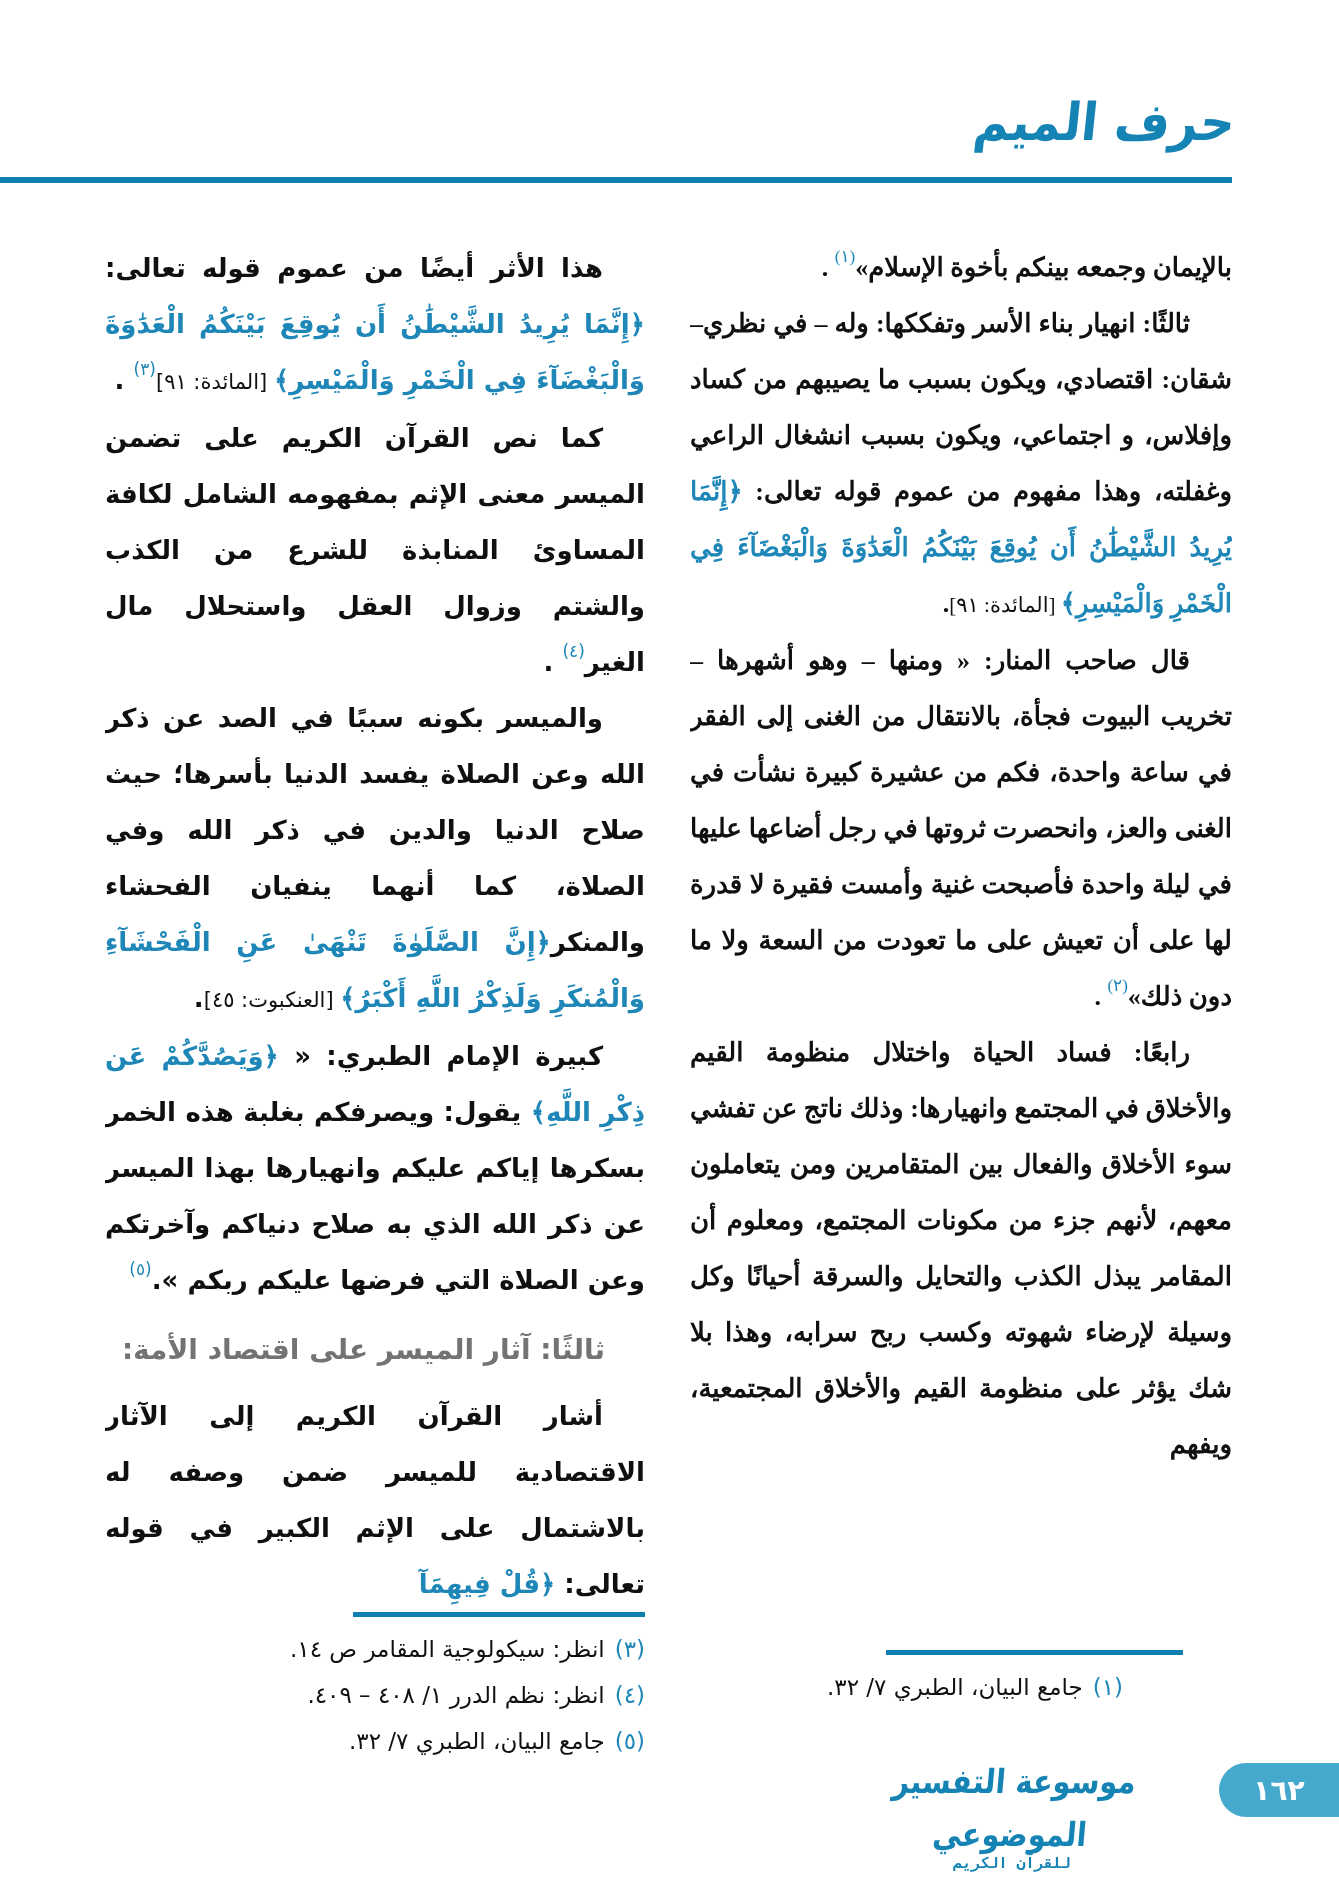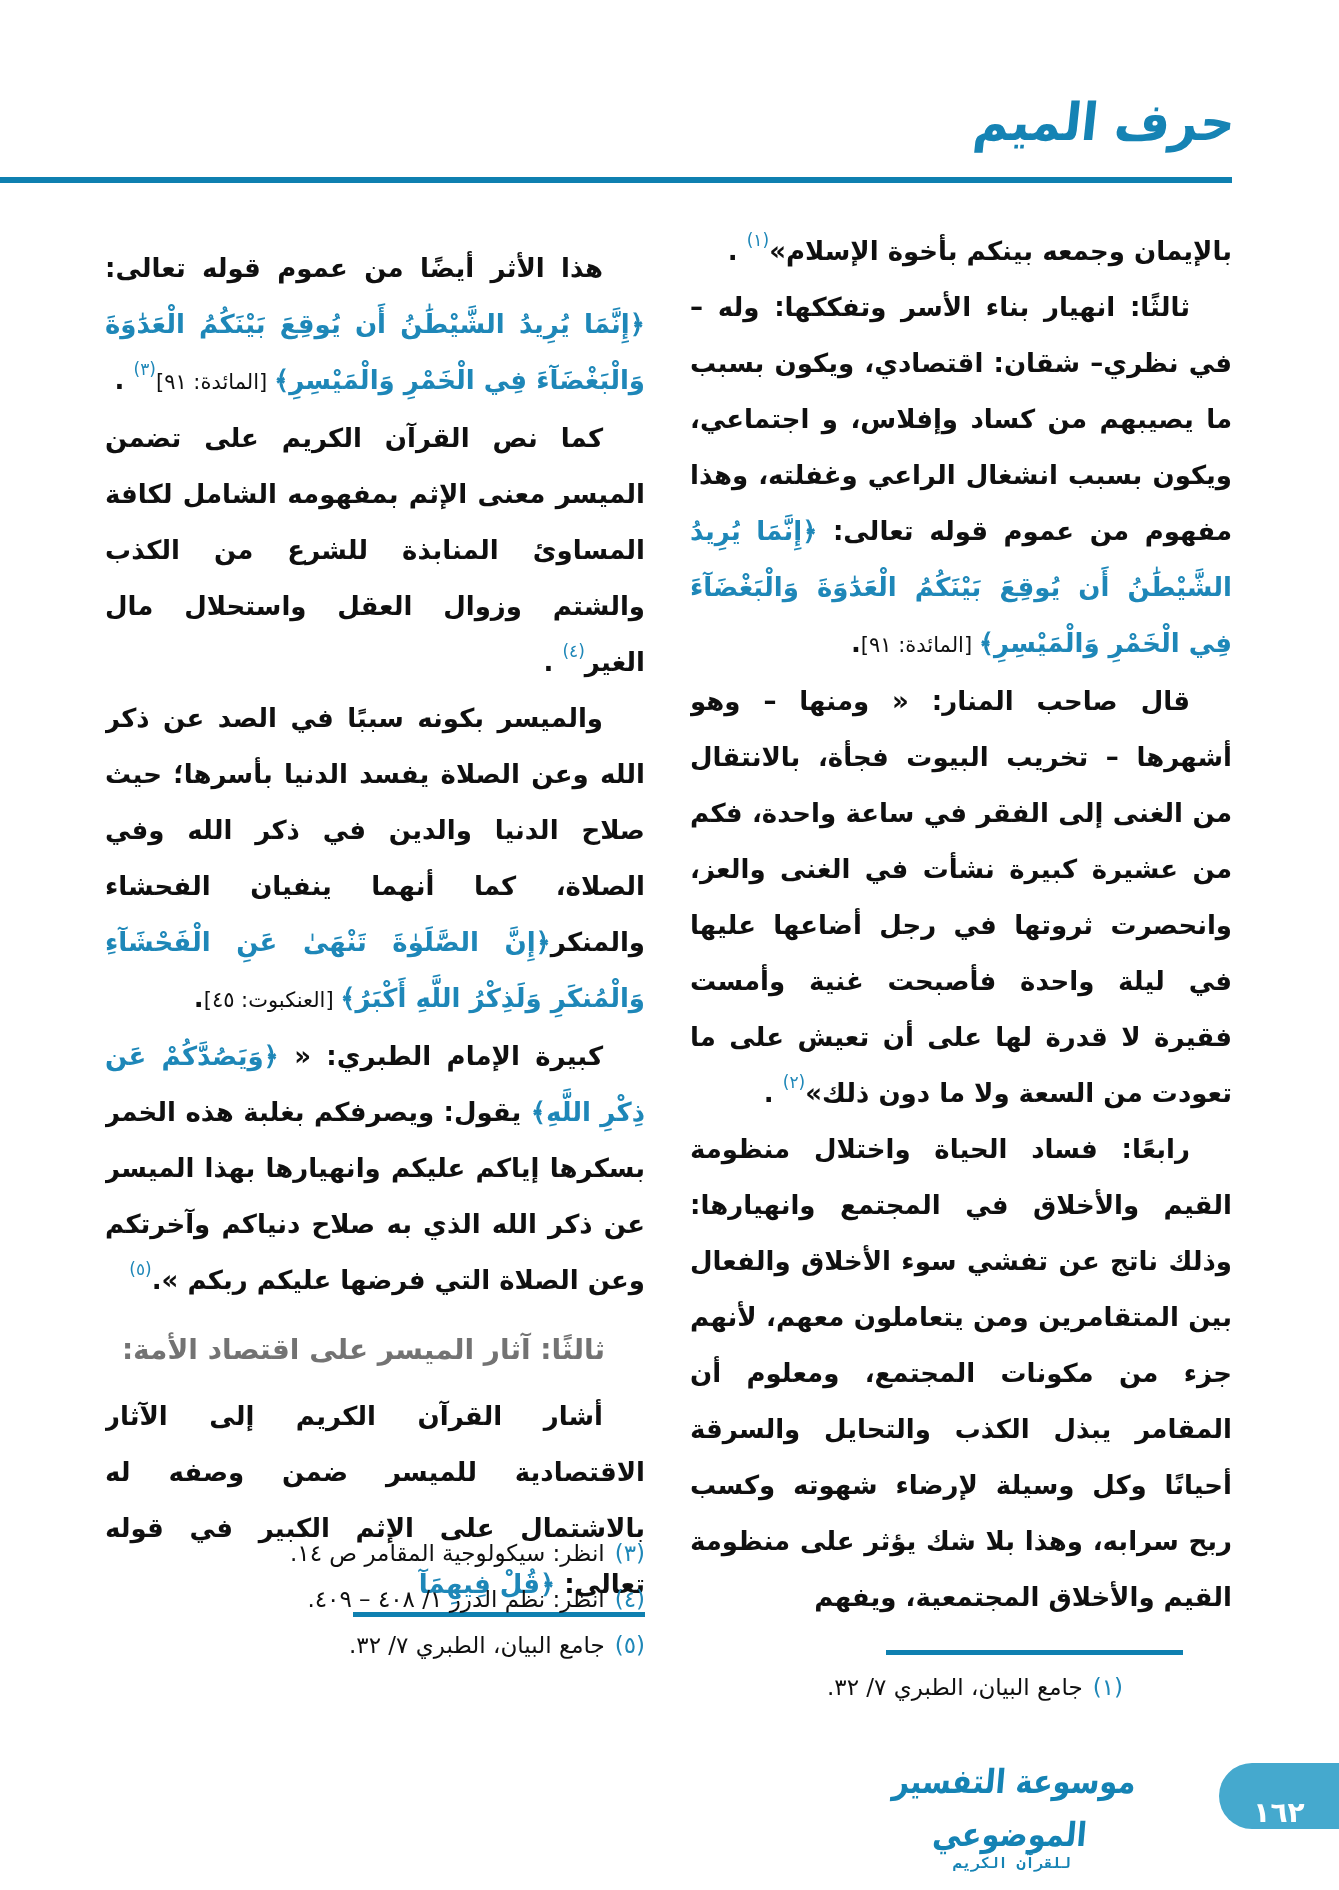--- a/index.html
+++ b/index.html
@@ -13,54 +13,54 @@
     letter-spacing:-2px;white-space:nowrap;
   }
   .header-rule{position:absolute;top:177px;left:0;right:107px;height:6px;background:#0f80b0;}
 
   .column{
     position:absolute;direction:rtl;text-align:justify;
     color:#101010;font-size:26px;line-height:56px;font-weight:bold;
     overflow:hidden;
     margin-top:35px;
   }
-  #right-col{left:690px;top:188px;width:542px;height:1440px;}
+  #right-col{left:690px;top:205px;width:542px;height:1440px;font-family:Liberation Serif, serif;}
   #left-col{left:105px;top:205px;width:540px;height:1400px;}
 
   p.block{margin:0;text-indent:42px;}
   p.block.cont{text-indent:0;}
   .quran-text{color:#1e87b8;}
   .verse-ref{font-weight:normal;font-size:21px;}
   sup.fn-mark{color:#1e87b8;font-size:17px;font-weight:normal;line-height:0;vertical-align:14px;letter-spacing:-1px;}
   h3.col-heading{color:#737373;font-size:28px;margin:14px 0 10px;text-indent:40px;font-weight:bold;line-height:56px;}
 
   .fn-sep{position:absolute;height:5px;background:#0f80b0;}
   .right-sep{left:886px;top:1650px;width:297px;}
   .left-sep{left:353px;top:1612px;width:292px;}
 
   .footnotes{
     position:absolute;direction:rtl;text-align:right;
     color:#101010;font-size:23px;line-height:46px;font-weight:normal;
   }
   #right-fns{left:690px;top:1664px;width:433px;}
-  #left-fns{left:105px;top:1530px;width:540px;}
+  #left-fns{left:105px;top:1626px;width:540px;}
   .fn-line{white-space:nowrap;}
   .fn-marker{color:#1e87b8;margin-left:10px;}
 
   .logo{
     position:absolute;left:872px;top:1762px;width:280px;
     text-align:center;color:#1583b4;direction:rtl;
   }
   .logo-line1{font-size:29px;font-weight:bold;transform:skewX(-5deg) scaleY(1.15);letter-spacing:-2px;line-height:46px;}
   .logo-line2{font-size:15px;font-weight:bold;letter-spacing:0;line-height:22px;font-family:Liberation Mono, monospace;}
 
   .page-badge{
-    position:absolute;top:1763px;right:0;width:120px;height:66px;
+    position:absolute;top:1763px;right:0;width:120px;height:54px;
     background:#45a9ce;border-radius:35px 0 0 35px;
-    display:flex;align-items:flex-end;justify-content:center;
+    display:flex;align-items:center;justify-content:center;
     color:#ffffff;font-size:28px;font-weight:bold;
   }
 </style>
 </head>
 <body>
 
 <div class="page">
 
   <div class="header-title">حرف الميم</div>
 

